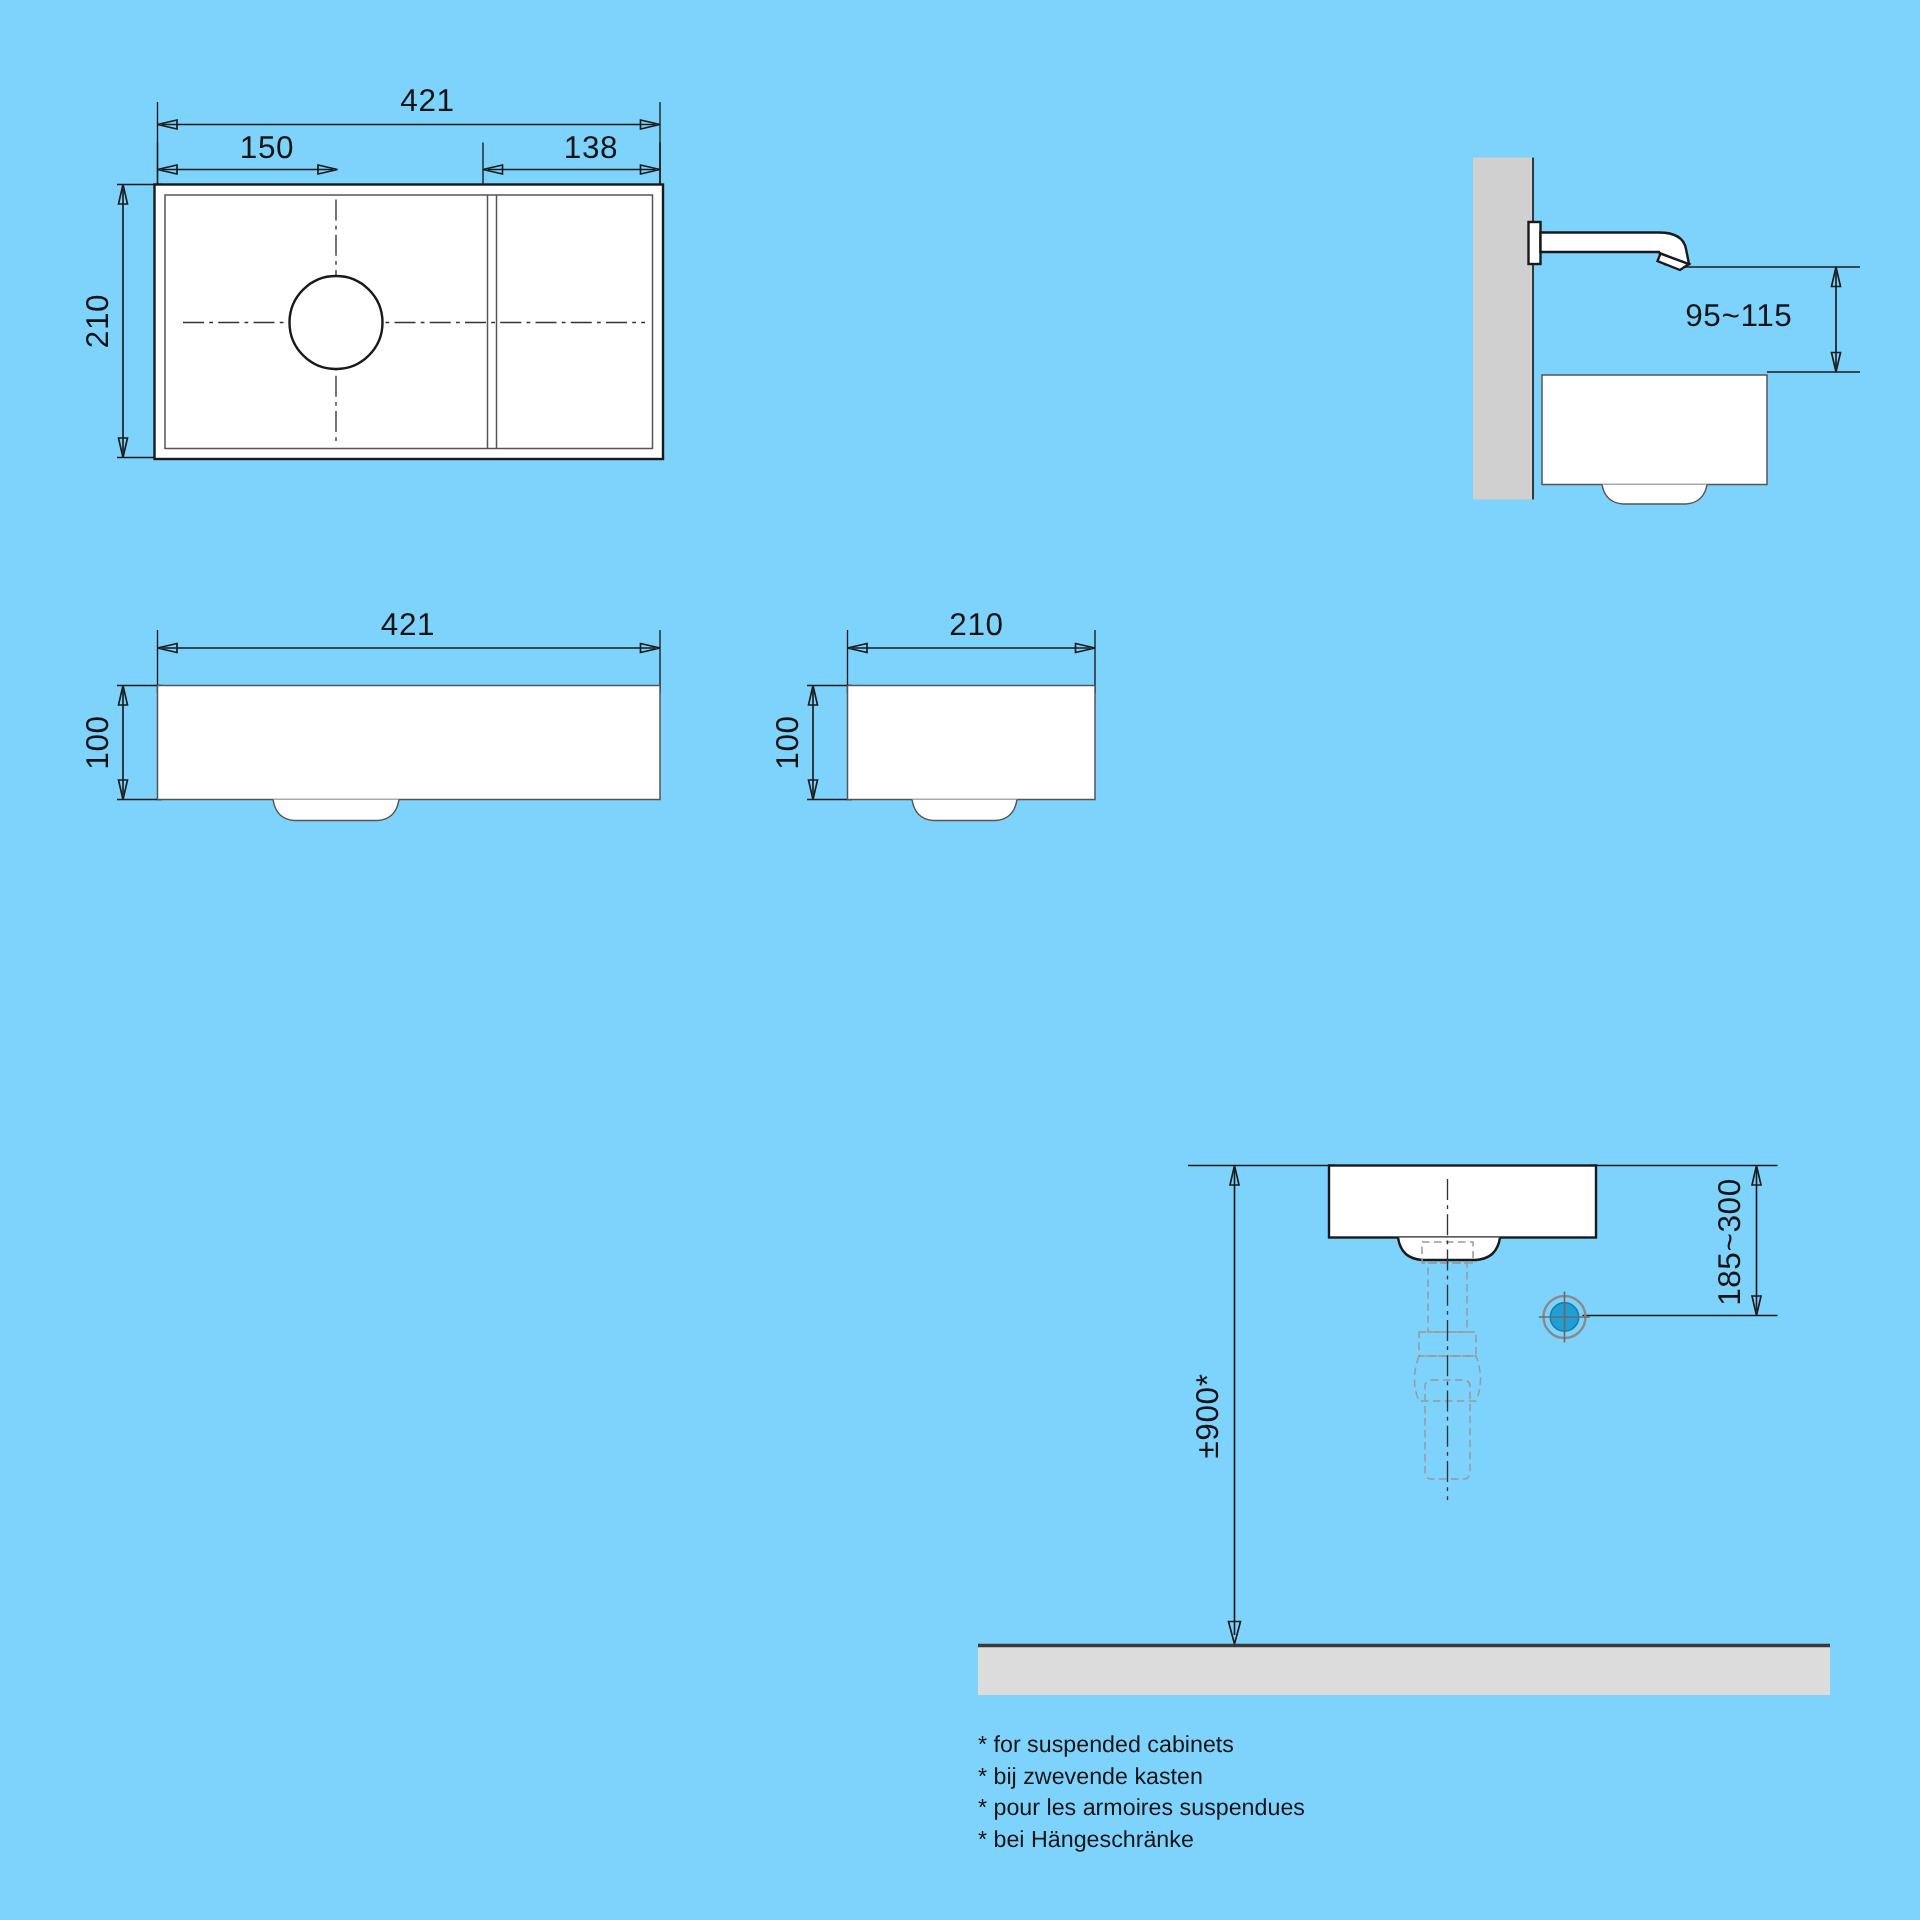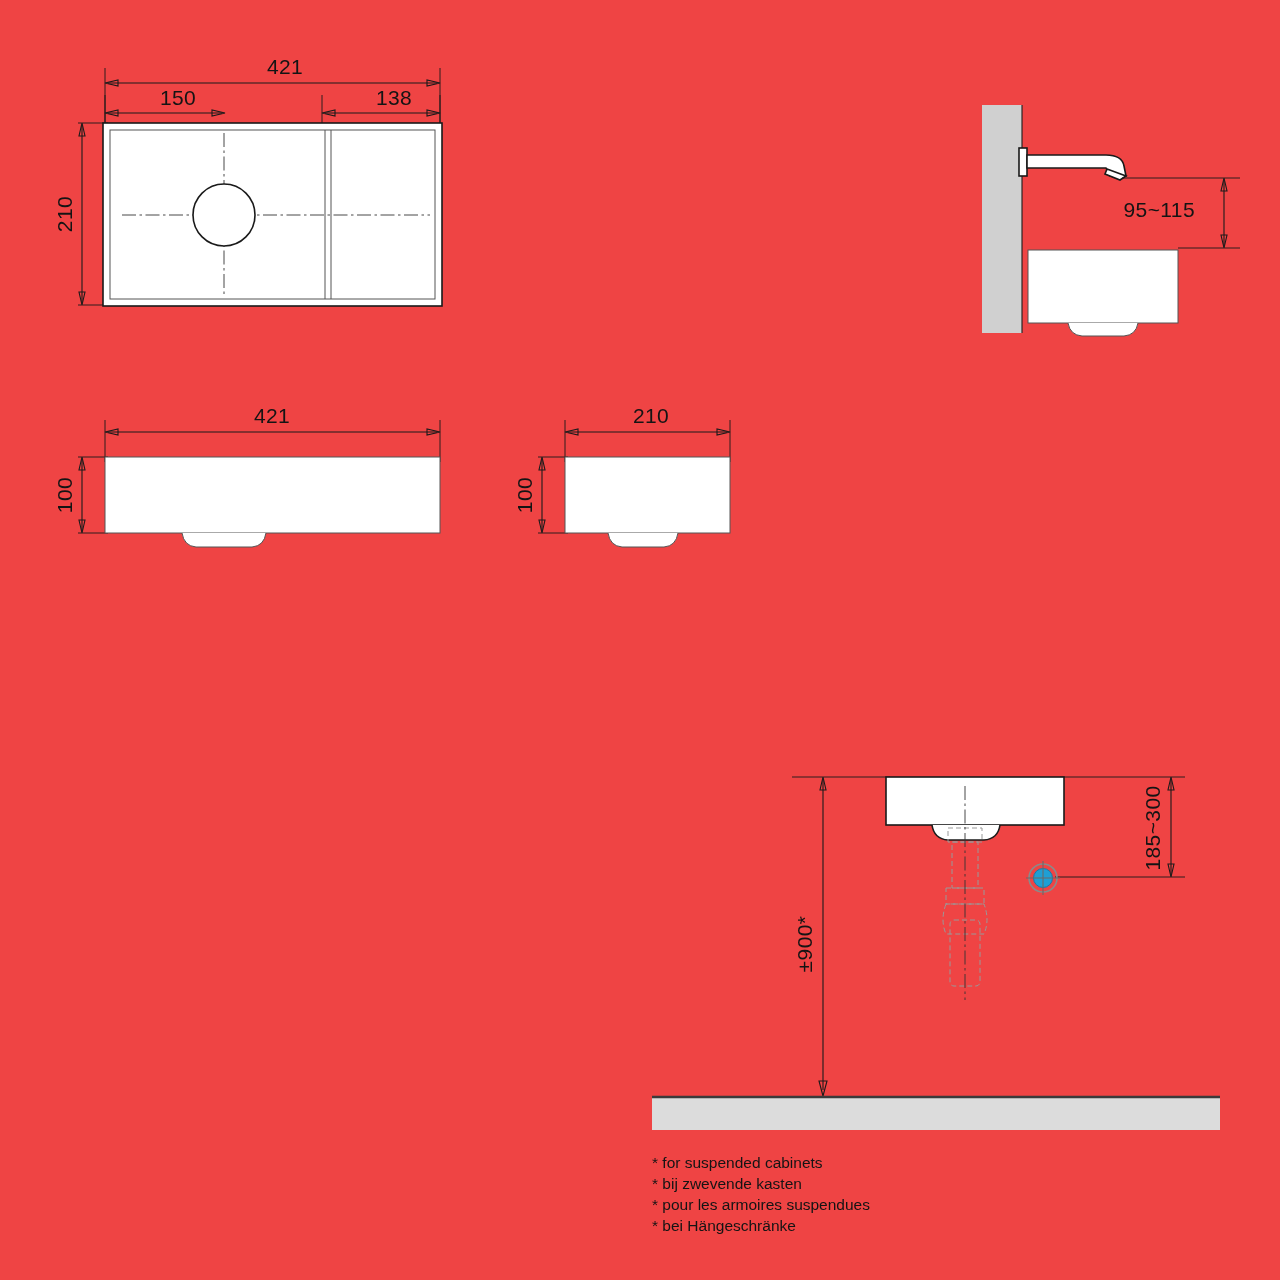--- a/index.html
+++ b/index.html
@@ -9,21 +9,21 @@
     background: #ffffff;
   }
   body {
     font-family: "Liberation Sans", sans-serif;
     color: #1a1a1a;
   }
   #sheet {
     position: relative;
     width: 1280px;
     height: 1280px;
-    background: #ef4444;
+    background: #7dd3fc;
     overflow: hidden;
   }
   #sheet svg {
     position: absolute;
     left: 0;
     top: 0;
     width: 1280px;
     height: 1280px;
   }
   .dimtext {

